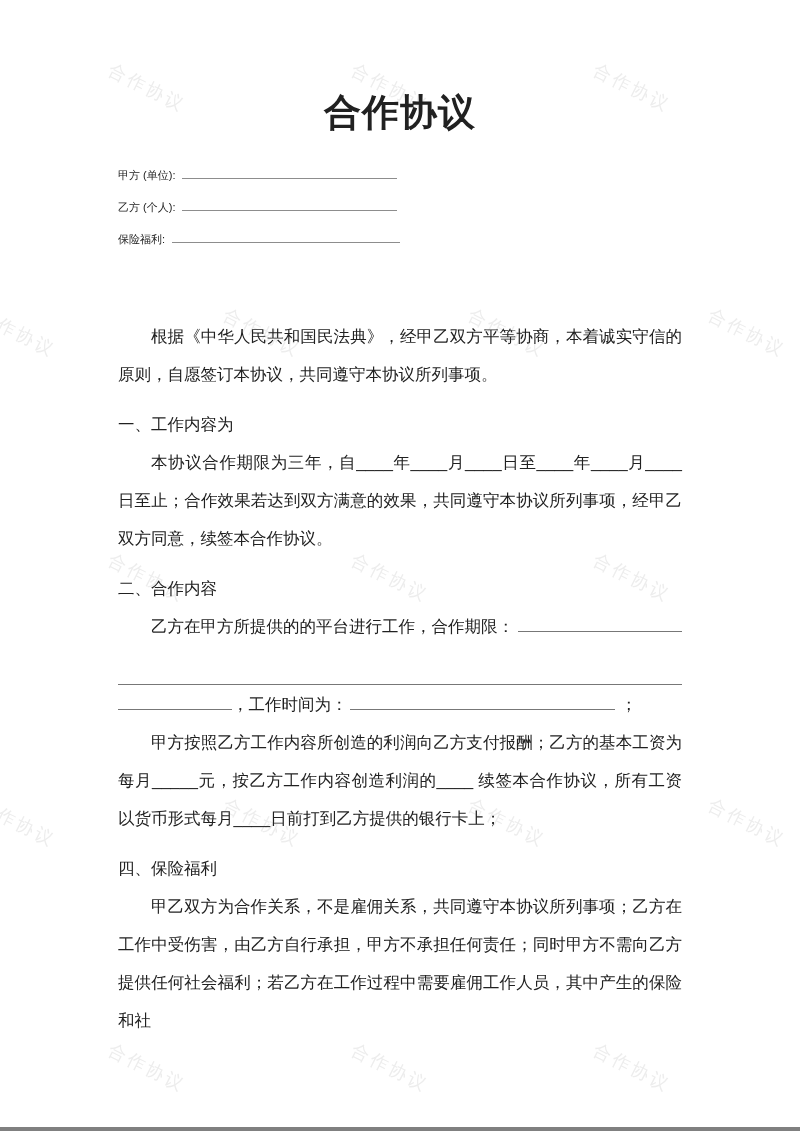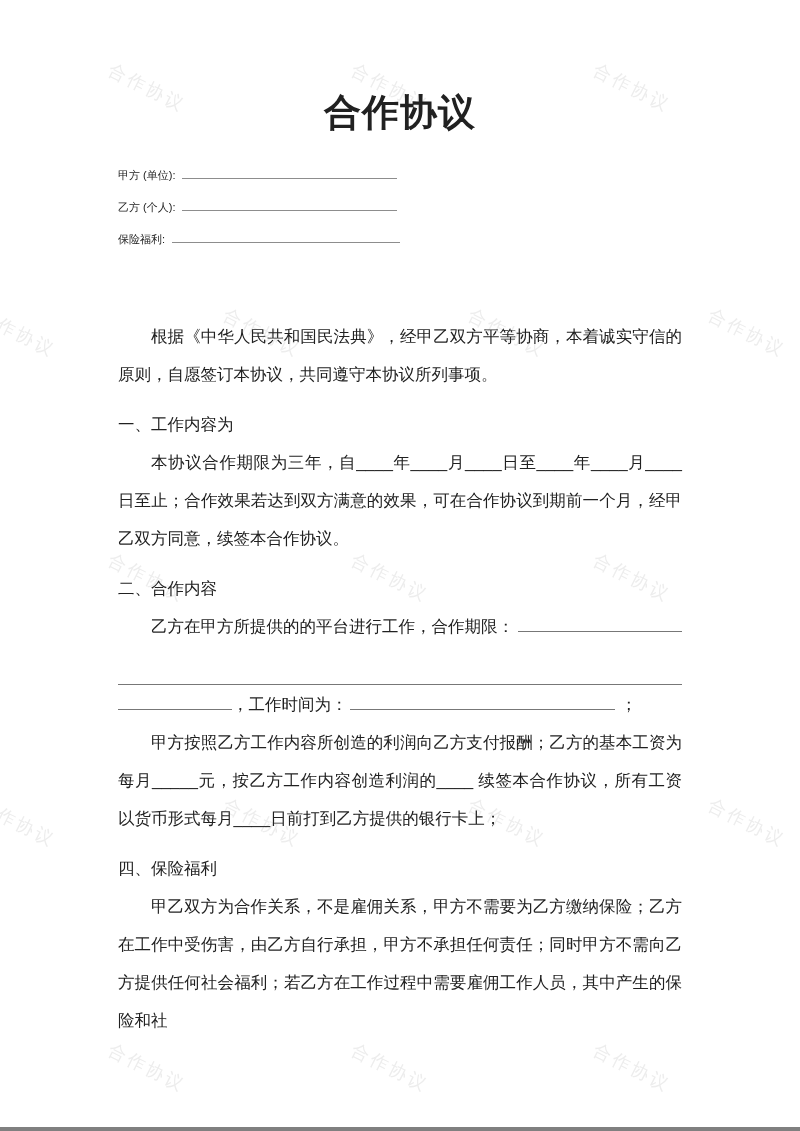--- a/index.html
+++ b/index.html
@@ -150,32 +150,32 @@
     </div>
     <div class="field-row">
       <span class="field-label">保险福利:</span>
       <span class="field-blank blank-w228"></span>
     </div>
   </div>
 
   <p class="para intro">根据《中华人民共和国民法典》，经甲乙双方平等协商，本着诚实守信的原则，自愿签订本协议，共同遵守本协议所列事项。</p>
 
   <p class="sec-heading">一、工作内容为</p>
-  <p class="para">本协议合作期限为三年，自____年____月____日至____年____月____日至止；合作效果若达到双方满意的效果，可在合作协议到期前一个月，经甲乙双方同意，续签本合作协议。</p>
+  <p class="para">本协议合作期限为三年，自____年____月____日至____年____月____日至止；合作效果若达到双方满意的效果，共同遵守本协议所列事项，经甲乙双方同意，续签本合作协议。</p>
 
   <p class="sec-heading">二、合作内容</p>
   <div class="line38 fill-line">
     <span class="lead-text">乙方在甲方所提供的的平台进行工作，合作期限：</span>
     <span class="grow-blank"></span>
   </div>
   <div class="rule-line"></div>
   <div class="line38">
     <span class="iblank iblank-w114"></span><span>，工作时间为：</span><span class="iblank iblank-w265"></span><span>；</span>
   </div>
 
   <p class="para">甲方按照乙方工作内容所创造的利润向乙方支付报酬；乙方的基本工资为每月_____元，按乙方工作内容创造利润的____ 续签本合作协议，所有工资以货币形式每月____日前打到乙方提供的银行卡上；</p>
 
   <p class="sec-heading">四、保险福利</p>
-  <p class="para">甲乙双方为合作关系，不是雇佣关系，甲方不需要为乙方缴纳保险；乙方在工作中受伤害，由乙方自行承担，甲方不承担任何责任；同时甲方不需向乙方提供任何社会福利；若乙方在工作过程中需要雇佣工作人员，其中产生的保险和社</p>
+  <p class="para">甲乙双方为合作关系，不是雇佣关系，共同遵守本协议所列事项；乙方在工作中受伤害，由乙方自行承担，甲方不承担任何责任；同时甲方不需向乙方提供任何社会福利；若乙方在工作过程中需要雇佣工作人员，其中产生的保险和社</p>
 
 </div>
 
 <div class="page-edge"></div>
 
 </body></html>

